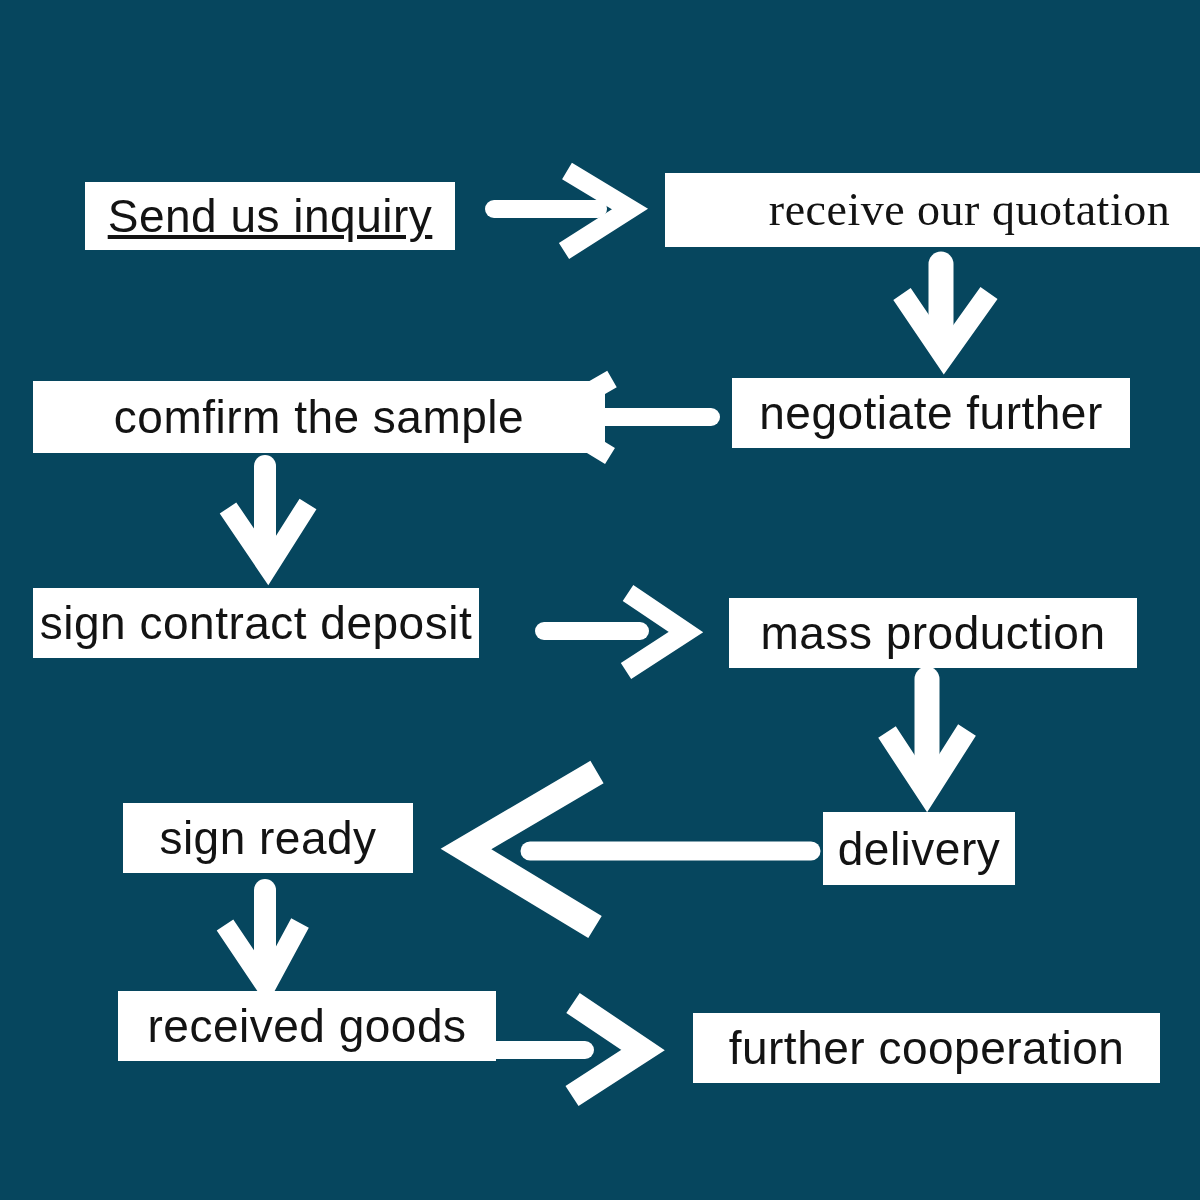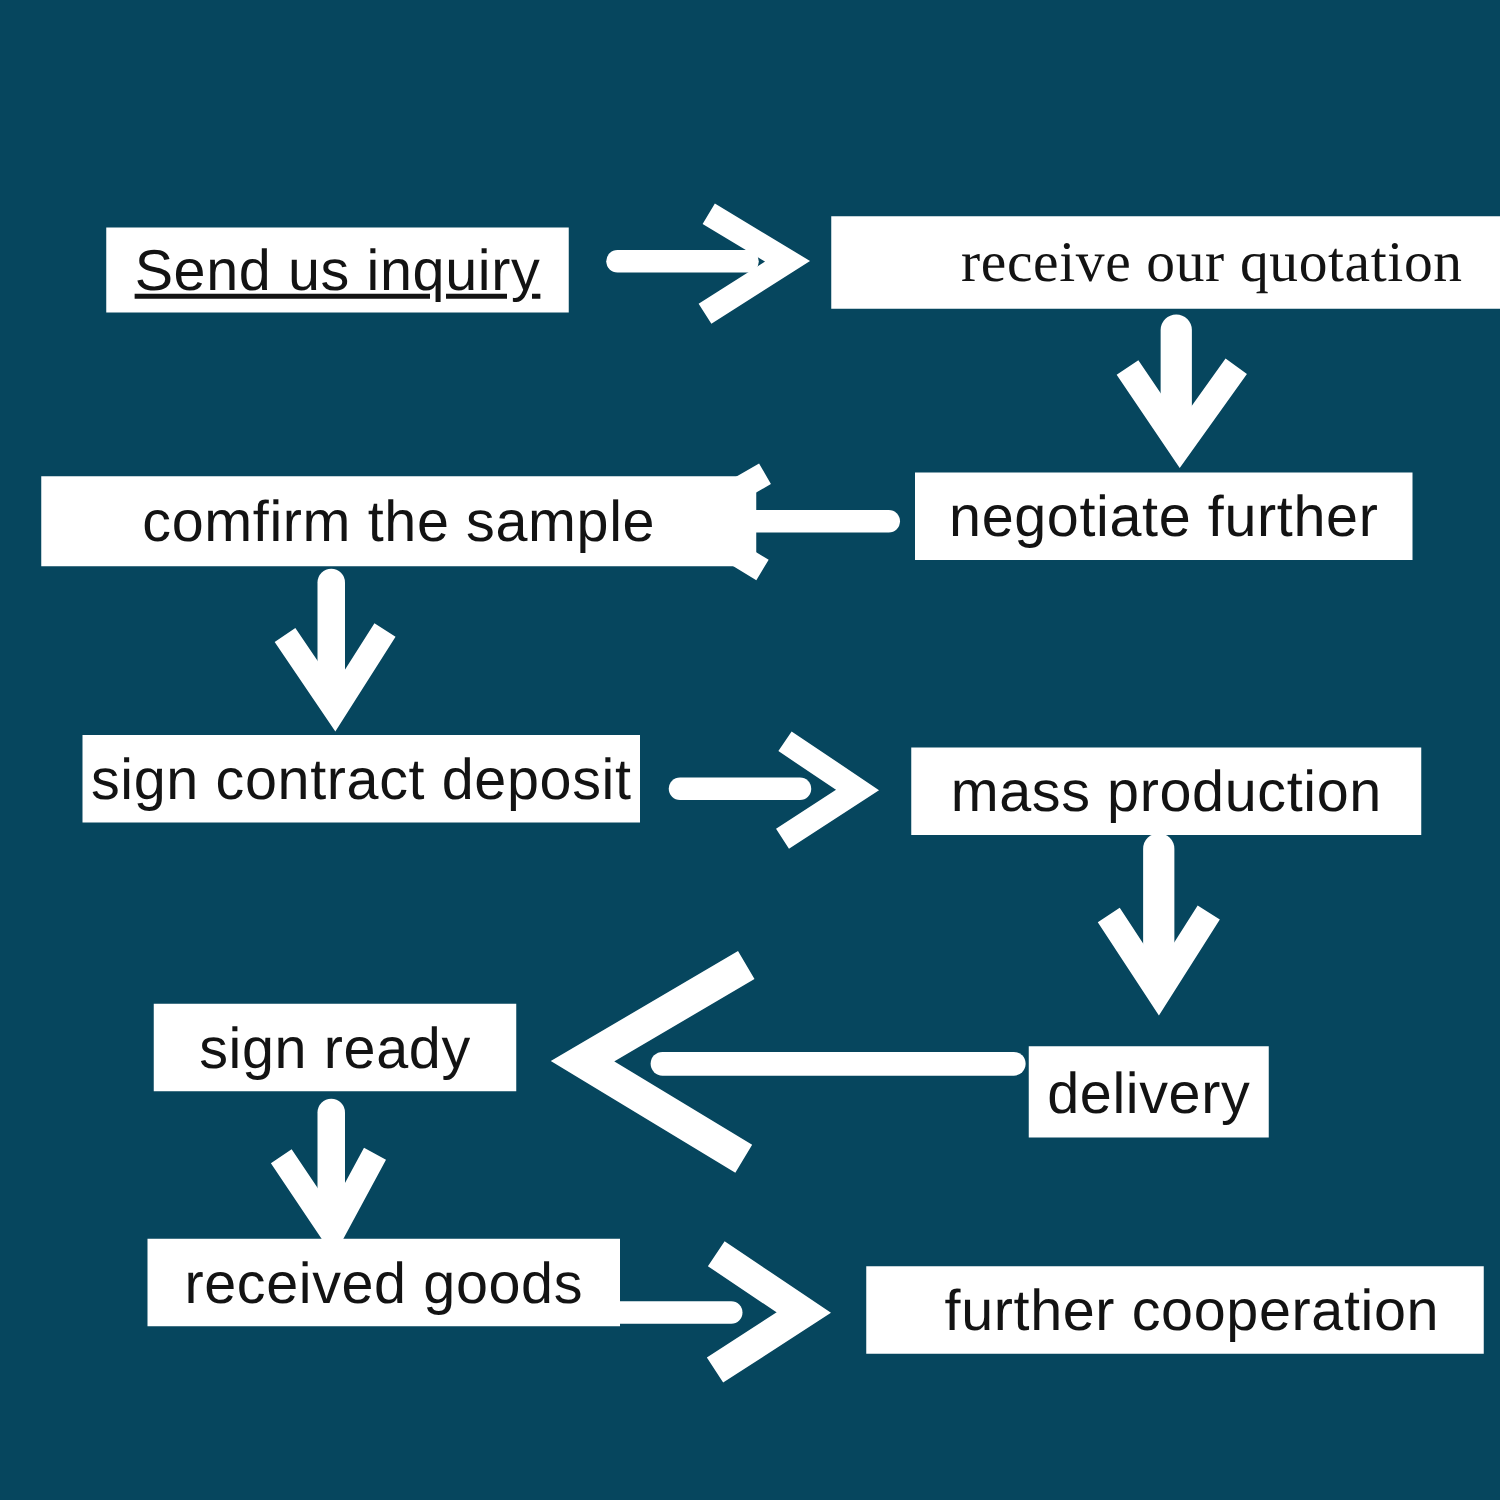--- a/index.html
+++ b/index.html
@@ -22,26 +22,26 @@
     background:var(--box-bg);
     color:var(--box-text);
     display:flex;align-items:center;justify-content:center;
     font-size:46px;line-height:1;white-space:nowrap;
     letter-spacing:0.5px;
   }
   #n-send        {left:85px;  top:182px;  width:370px; height:68px;text-decoration:underline;}
   #n-receive     {left:665px; top:173px;  width:609px; height:74px;font-family:Liberation Serif, serif;}
   #n-comfirm     {left:33px;  top:381px;  width:572px; height:72px;}
   #n-negotiate   {left:732px; top:378px;  width:398px; height:70px;}
-  #n-sign        {left:33px;  top:588px;  width:446px; height:70px;margin-left:33px;}
+  #n-sign        {left:33px;  top:588px;  width:446px; height:70px;}
   #n-mass        {left:729px; top:598px;  width:408px; height:70px;}
   #n-cargo       {left:123px; top:803px;  width:290px; height:70px;}
-  #n-delivery    {left:823px; top:812px;  width:192px; height:73px;margin-top:25px;}
+  #n-delivery    {left:823px; top:812px;  width:192px; height:73px;}
   #n-received    {left:78px;  top:991px; width:378px; height:70px;margin-left:40px;}
-  #n-further     {left:693px; top:1013px; width:467px; height:70px;padding-left:27px;}
+  #n-further     {left:693px; top:1013px; width:467px; height:70px;}
   .tail{stroke:currentColor;stroke-linecap:round;fill:none;}
   .head{stroke:currentColor;stroke-linejoin:miter;stroke-miterlimit:8;fill:none;}
 </style>
 </head>
 <body>
 
 <div class="stage">
 
   <svg class="arrow-layer" viewBox="0 0 1200 1200">
 

